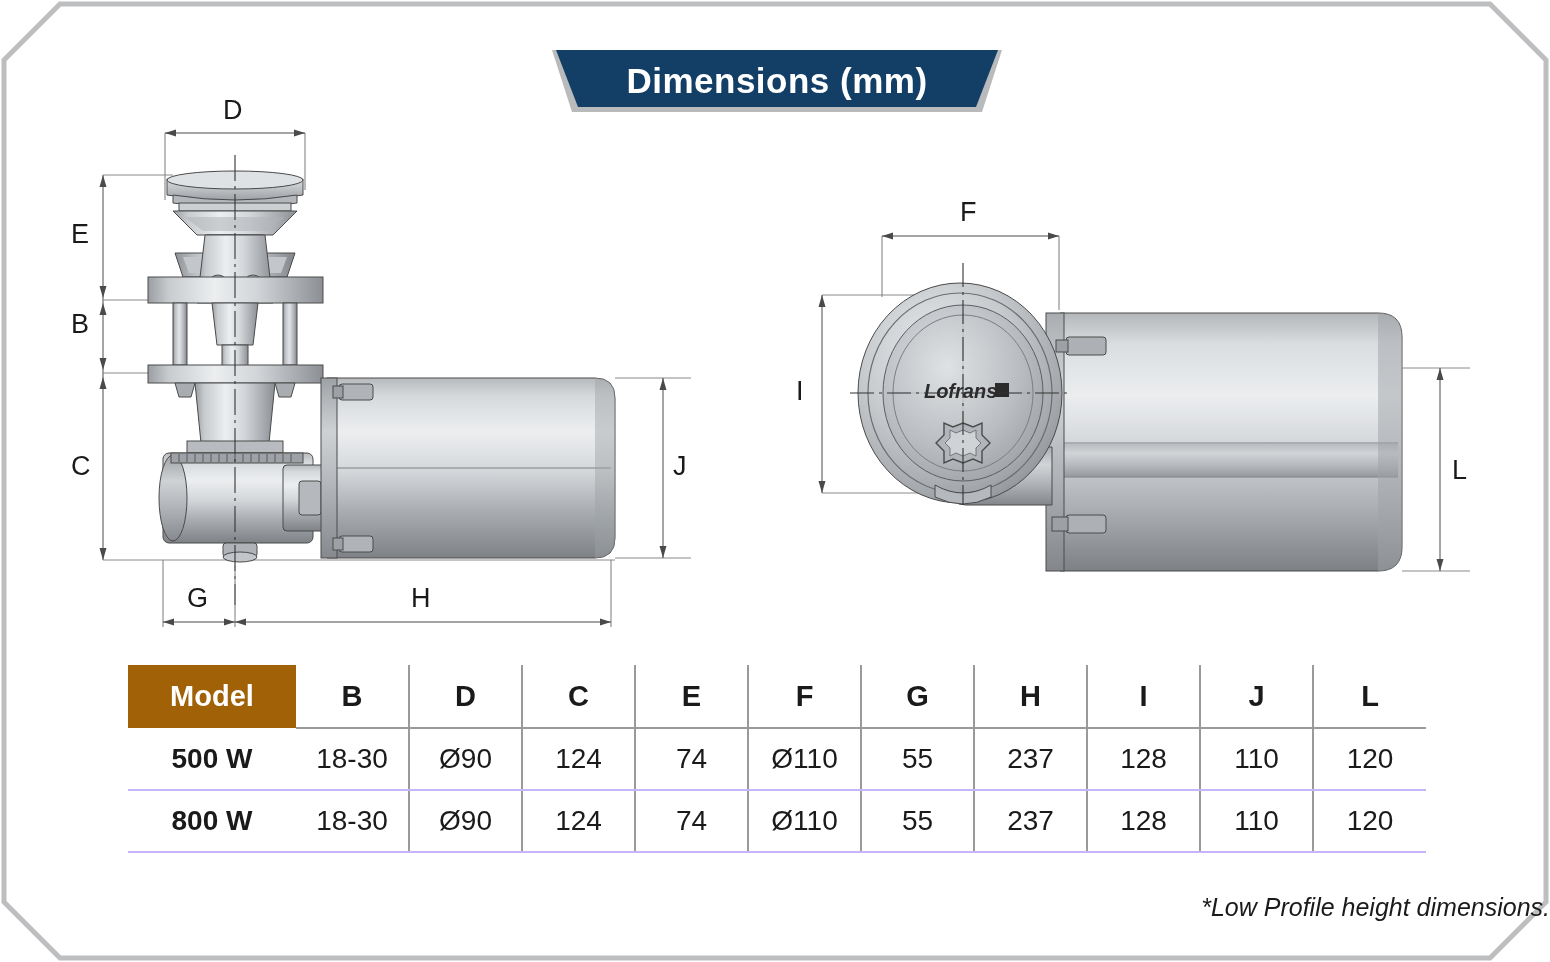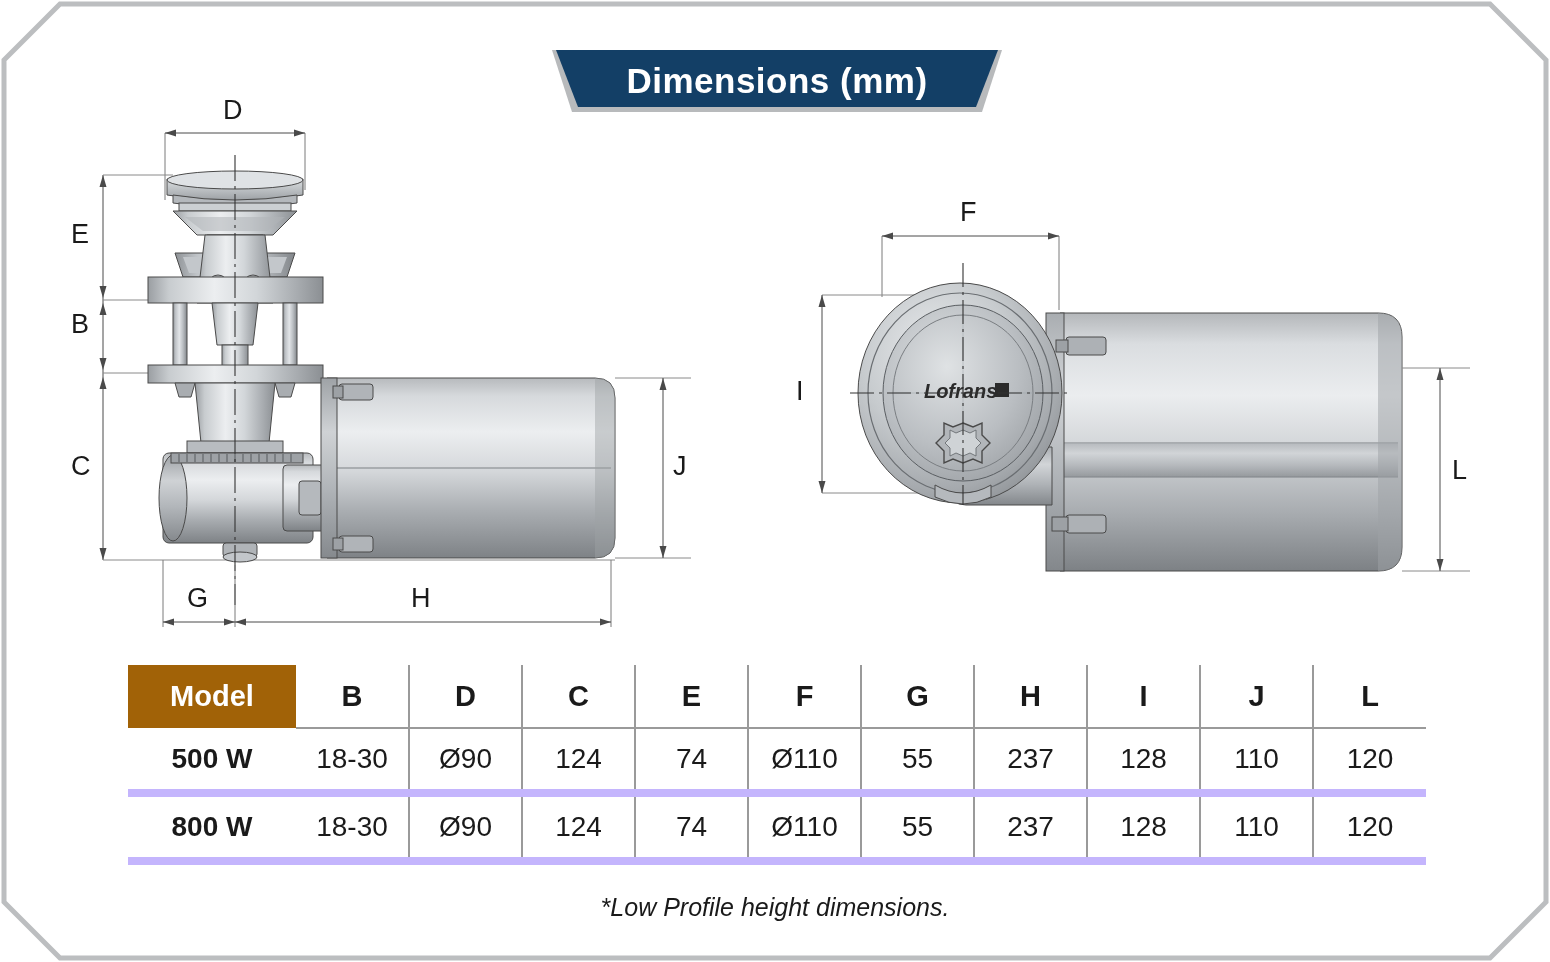--- a/index.html
+++ b/index.html
@@ -102,38 +102,38 @@
   th.model-head {
     background: #a16207;
     color: #ffffff !important;
     font-size: 29px;
     border-right: none !important;
     border-bottom: none !important;
   }
   table#dim-table tbody td {
     height: 60px;
     font-size: 28px;
-    border-bottom: 8px solid #c4b5fd;
+    border-bottom: 2px solid #c4b5fd;
     border-right: 2px solid #9a9a9a;
   }
   table#dim-table tbody td:last-child { border-right: none; }
   td.model-cell {
     font-weight: bold;
     font-size: 29px;
     border-right: none !important;
   }
   tbody tr:last-child td { border-bottom: 2px solid #9a9a9a; }
 
   
   #footnote {
     position: absolute;
     left: 0;
     top: 893px;
     width: 1550px;
-    text-align: center;
+    text-align: right;
     font-style: italic;
     font-size: 25px;
     color: #1a1a1a;
     font-family: "Liberation Sans Narrow", "Liberation Sans", sans-serif;
   }
 </style>
 </head>
 <body>
 
 <div id="page">

